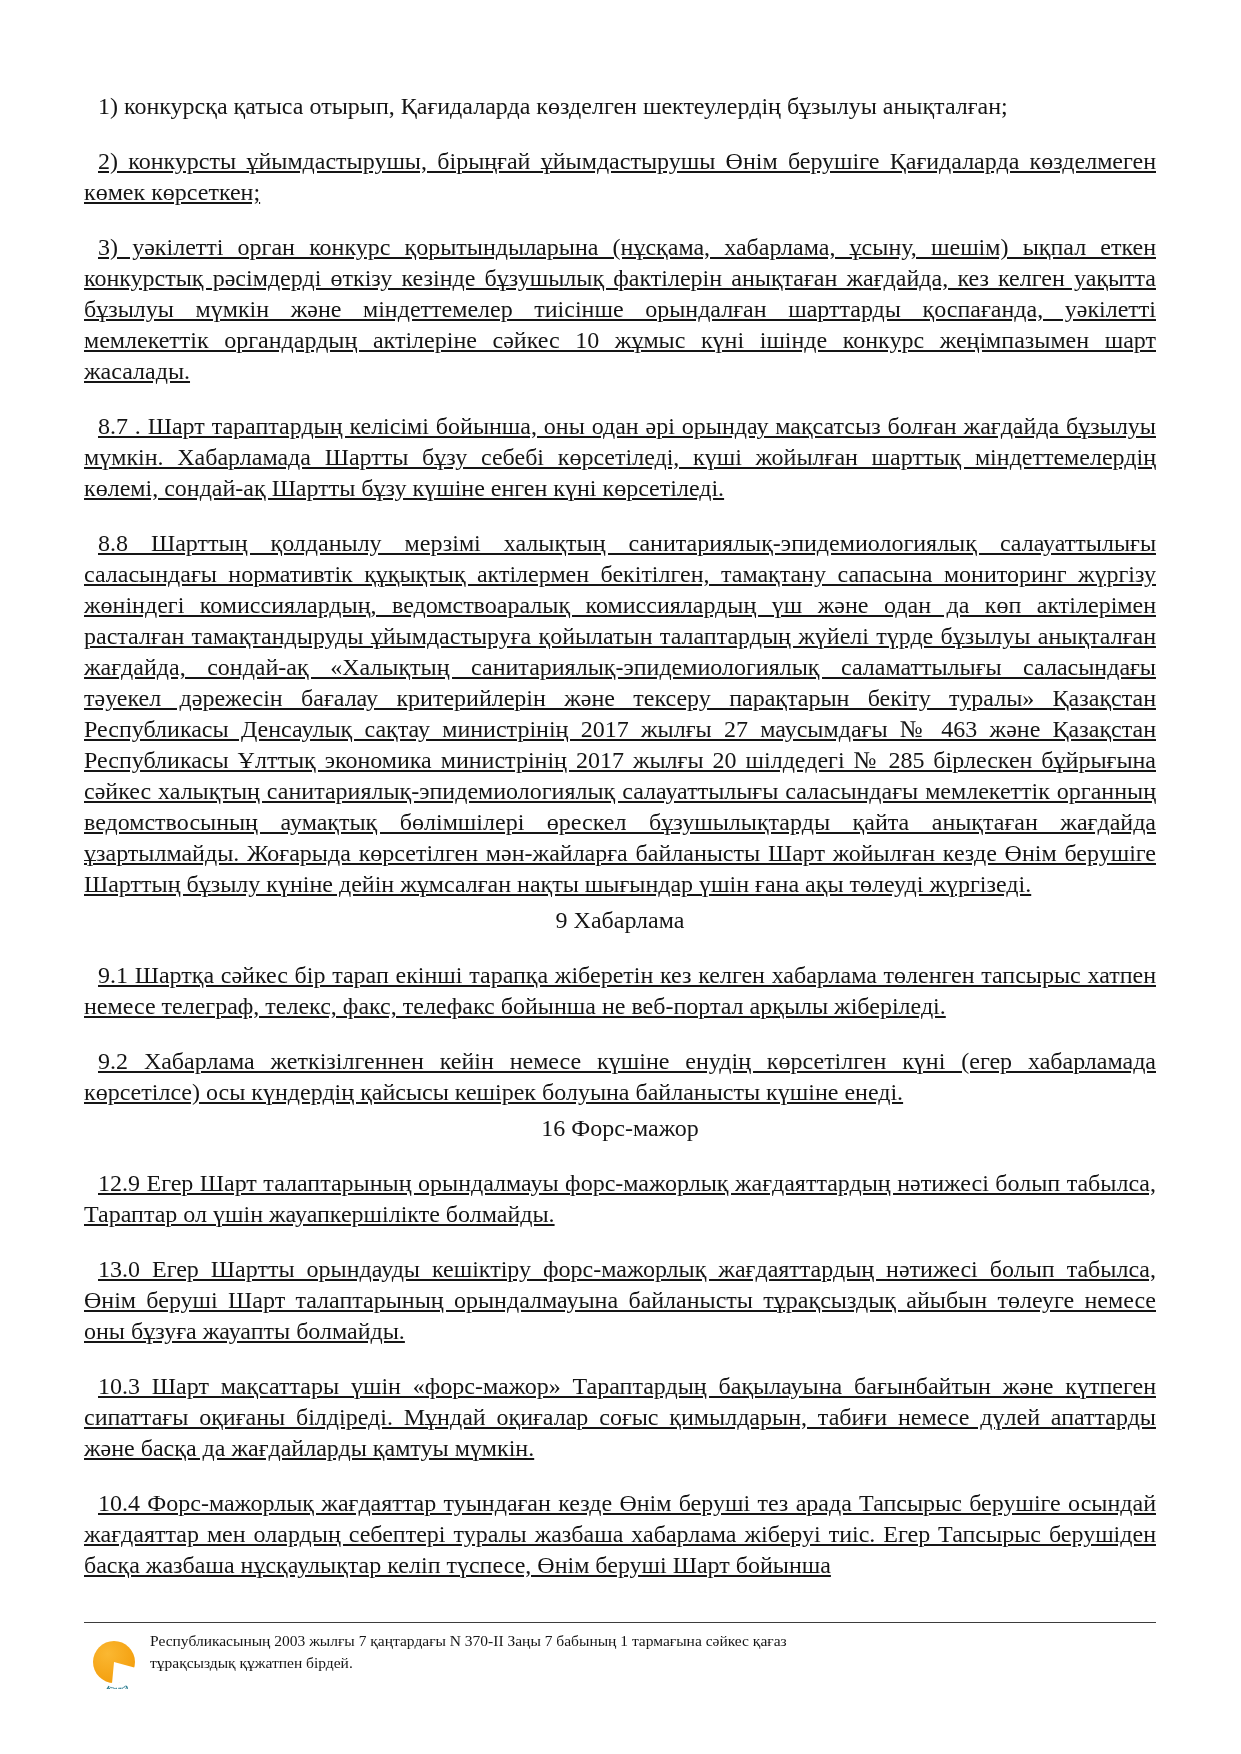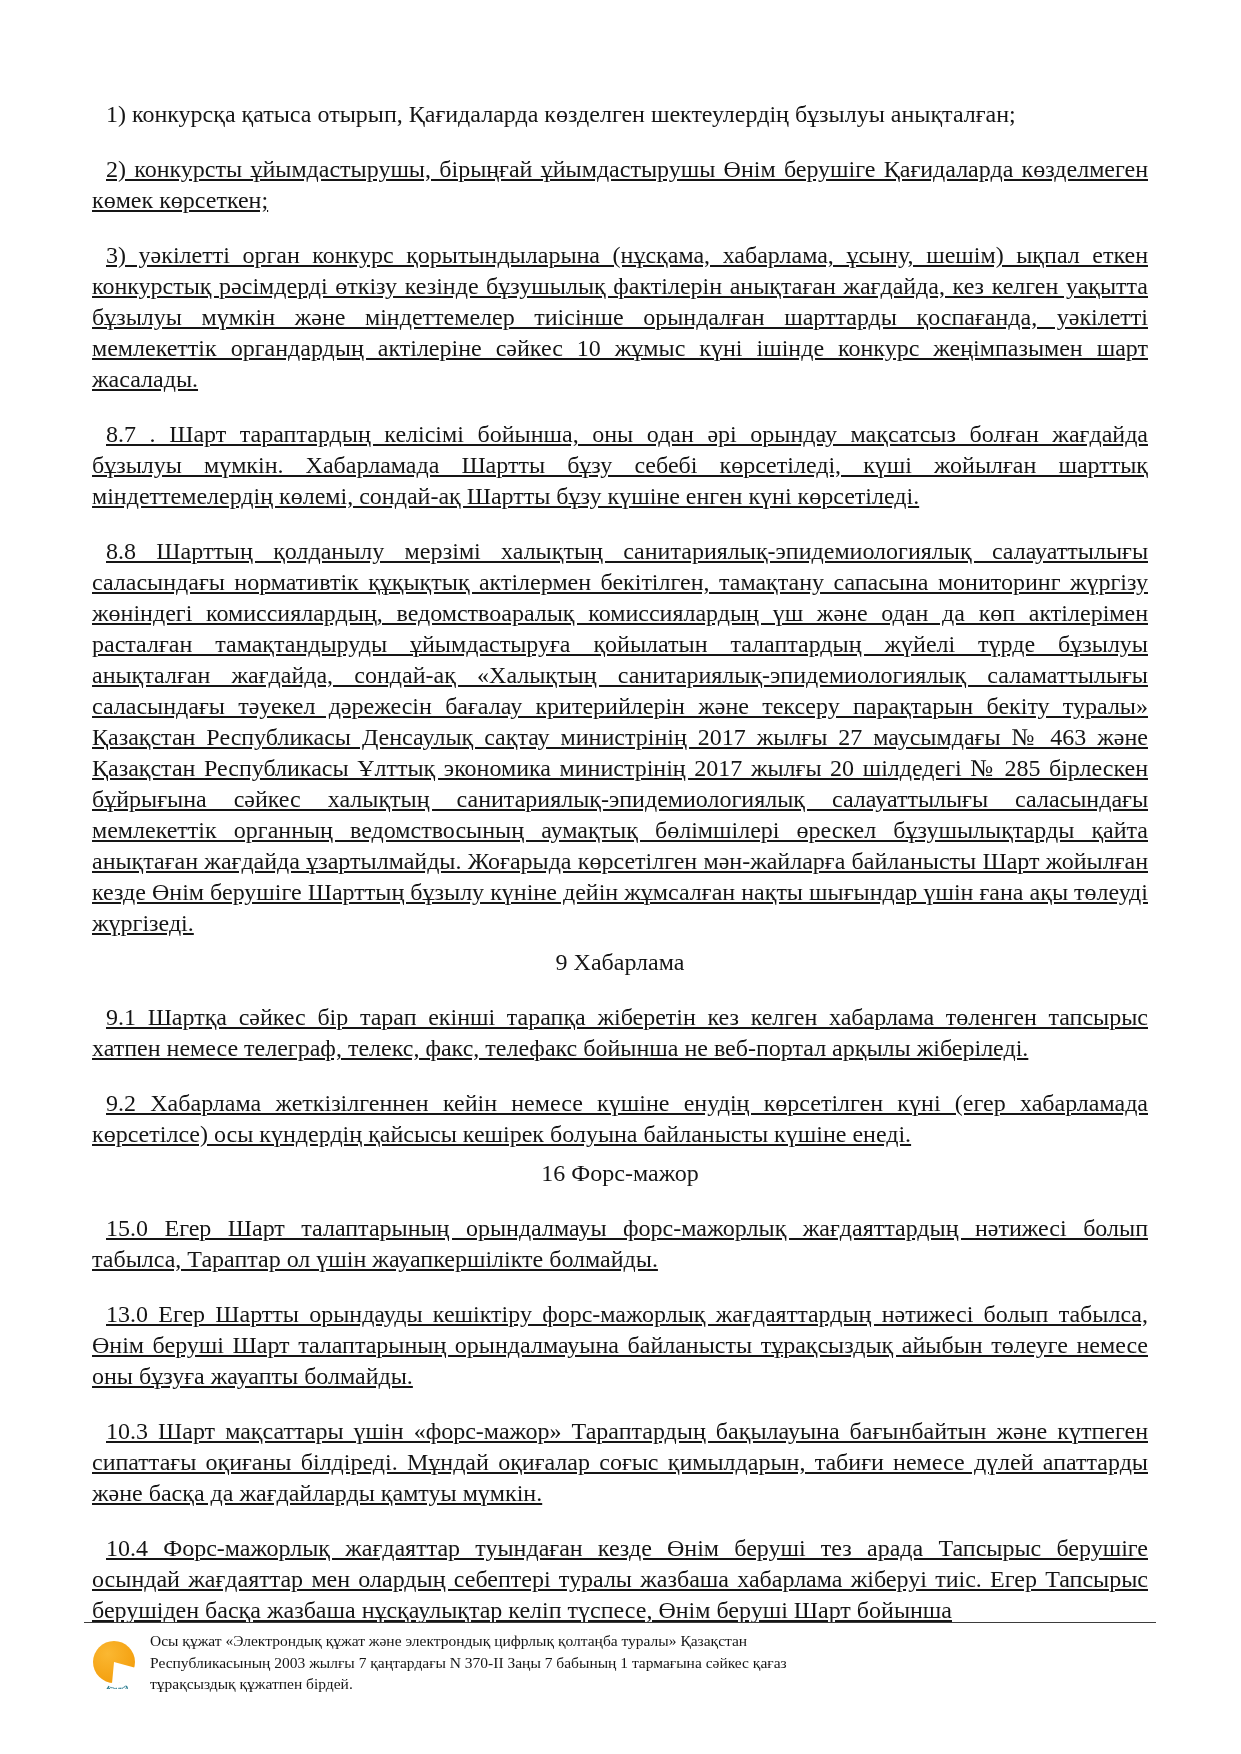--- a/index.html
+++ b/index.html
@@ -14,21 +14,21 @@
     background: var(--page-bg, #ffffff);
     color: var(--ink, #151515);
     overflow: hidden;
   }
   .content {
     position: absolute;
     left: 84px; top: 91px; width: 1072px;
     font-size: 24px; line-height: 31px;
     text-align: justify;
   }
-  .content p { margin: 8px; text-indent: 14px; }
+  .content p { margin: 0; text-indent: 14px; }
   .content * + p { margin-top: 24px; text-decoration: underline; }
   .content h2 {
     margin: 5px 0 0 0;
     font-size: 24px; line-height: 31px;
     font-weight: 400; text-align: center; text-indent: 0;
   }
   .footer-rule {
     position: absolute;
     left: 84px; top: 1622px;
     width: 1072px; height: 1px;
@@ -56,21 +56,21 @@
   <div class="content">
       <p>1) конкурсқа қатыса отырып, Қағидаларда көзделген шектеулердің бұзылуы анықталған;</p>
       <p>2) конкурсты ұйымдастырушы, бірыңғай ұйымдастырушы Өнім берушіге Қағидаларда көзделмеген көмек көрсеткен;</p>
       <p>3) уәкілетті орган конкурс қорытындыларына (нұсқама, хабарлама, ұсыну, шешім) ықпал еткен конкурстық рәсімдерді өткізу кезінде бұзушылық фактілерін анықтаған жағдайда, кез келген уақытта бұзылуы мүмкін және міндеттемелер тиісінше орындалған шарттарды қоспағанда, уәкілетті мемлекеттік органдардың актілеріне сәйкес 10 жұмыс күні ішінде конкурс жеңімпазымен шарт жасалады.</p>
       <p>8.7 . Шарт тараптардың келісімі бойынша, оны одан әрі орындау мақсатсыз болған жағдайда бұзылуы мүмкін. Хабарламада Шартты бұзу себебі көрсетіледі, күші жойылған шарттық міндеттемелердің көлемі, сондай-ақ Шартты бұзу күшіне енген күні көрсетіледі.</p>
       <p>8.8 Шарттың қолданылу мерзімі халықтың санитариялық-эпидемиологиялық салауаттылығы саласындағы нормативтік құқықтық актілермен бекітілген, тамақтану сапасына мониторинг жүргізу жөніндегі комиссиялардың, ведомствоаралық комиссиялардың үш және одан да көп актілерімен расталған тамақтандыруды ұйымдастыруға қойылатын талаптардың жүйелі түрде бұзылуы анықталған жағдайда, сондай-ақ «Халықтың санитариялық-эпидемиологиялық саламаттылығы саласындағы тәуекел дәрежесін бағалау критерийлерін және тексеру парақтарын бекіту туралы» Қазақстан Республикасы Денсаулық сақтау министрінің 2017 жылғы 27 маусымдағы № 463 және Қазақстан Республикасы Ұлттық экономика министрінің 2017 жылғы 20 шілдедегі № 285 бірлескен бұйрығына сәйкес халықтың санитариялық-эпидемиологиялық салауаттылығы саласындағы мемлекеттік органның ведомствосының аумақтық бөлімшілері өрескел бұзушылықтарды қайта анықтаған жағдайда ұзартылмайды. Жоғарыда көрсетілген мән-жайларға байланысты Шарт жойылған кезде Өнім берушіге Шарттың бұзылу күніне дейін жұмсалған нақты шығындар үшін ғана ақы төлеуді жүргізеді.</p>
       <h2>9 Хабарлама</h2>
       <p>9.1 Шартқа сәйкес бір тарап екінші тарапқа жіберетін кез келген хабарлама төленген тапсырыс хатпен немесе телеграф, телекс, факс, телефакс бойынша не веб-портал арқылы жіберіледі.</p>
       <p>9.2 Хабарлама жеткізілгеннен кейін немесе күшіне енудің көрсетілген күні (егер хабарламада көрсетілсе) осы күндердің қайсысы кешірек болуына байланысты күшіне енеді.</p>
       <h2>16 Форс-мажор</h2>
-      <p>15.0 Егер Шарт талаптарының орындалмауы форс-мажорлық жағдаяттардың нәтижесі болып табылса, Тараптар ол үшін жауапкершілікте болмайды.</p>
+      <p>12.9 Егер Шарт талаптарының орындалмауы форс-мажорлық жағдаяттардың нәтижесі болып табылса, Тараптар ол үшін жауапкершілікте болмайды.</p>
       <p>13.0 Егер Шартты орындауды кешіктіру форс-мажорлық жағдаяттардың нәтижесі болып табылса, Өнім беруші Шарт талаптарының орындалмауына байланысты тұрақсыздық айыбын төлеуге немесе оны бұзуға жауапты болмайды.</p>
       <p>10.3 Шарт мақсаттары үшін «форс-мажор» Тараптардың бақылауына бағынбайтын және күтпеген сипаттағы оқиғаны білдіреді. Мұндай оқиғалар соғыс қимылдарын, табиғи немесе дүлей апаттарды және басқа да жағдайларды қамтуы мүмкін.</p>
       <p>10.4 Форс-мажорлық жағдаяттар туындаған кезде Өнім беруші тез арада Тапсырыс берушіге осындай жағдаяттар мен олардың себептері туралы жазбаша хабарлама жіберуі тиіс. Егер Тапсырыс берушіден басқа жазбаша нұсқаулықтар келіп түспесе, Өнім беруші Шарт бойынша</p>
     </div>
 
   <div class="footer-rule"></div>
 
   <svg class="footer-logo" viewBox="0 0 52 48" xmlns="http://www.w3.org/2000/svg">
     <defs>
       <radialGradient id="lg" cx="35%" cy="30%" r="80%">
@@ -80,18 +80,17 @@
       <path id="logo-arc" d="M 12,46 A 23 23 0 0 0 49,22" fill="none"></path>
     </defs>
     <circle cx="24" cy="21" r="21" fill="url(#lg)"></circle>
     <path d="M 24,21 L 46,27 Q 40,43 22,42.5 Z" fill="#ffffff"></path>
     <text font-size="10" font-style="italic" font-weight="700" font-family="Liberation Serif, serif" class="logo-teal" fill="#2F7F93">
       <textPath href="#logo-arc" startOffset="8%">қэцқэ</textPath>
     </text>
   </svg>
 
   <div class="footer-text">
-      <div>Осы құжат «Электрондық құжат және электрондық цифрлық қолтаңба туралы» Қазақстан</div>
       <div>Республикасының 2003 жылғы 7 қаңтардағы N 370-II Заңы 7 бабының 1 тармағына сәйкес қағаз</div>
       <div>тұрақсыздық құжатпен бірдей.</div>
     </div>
 
 </div>
 
 </body></html>

